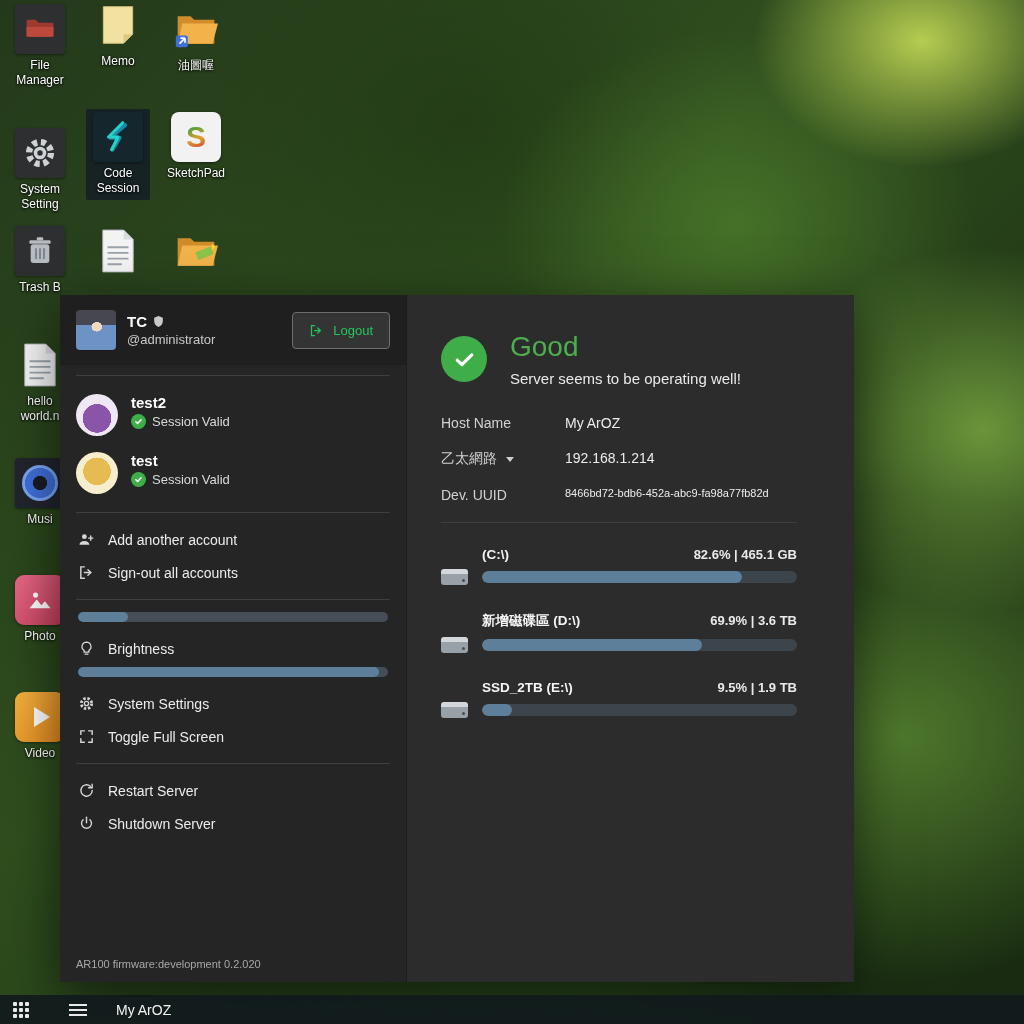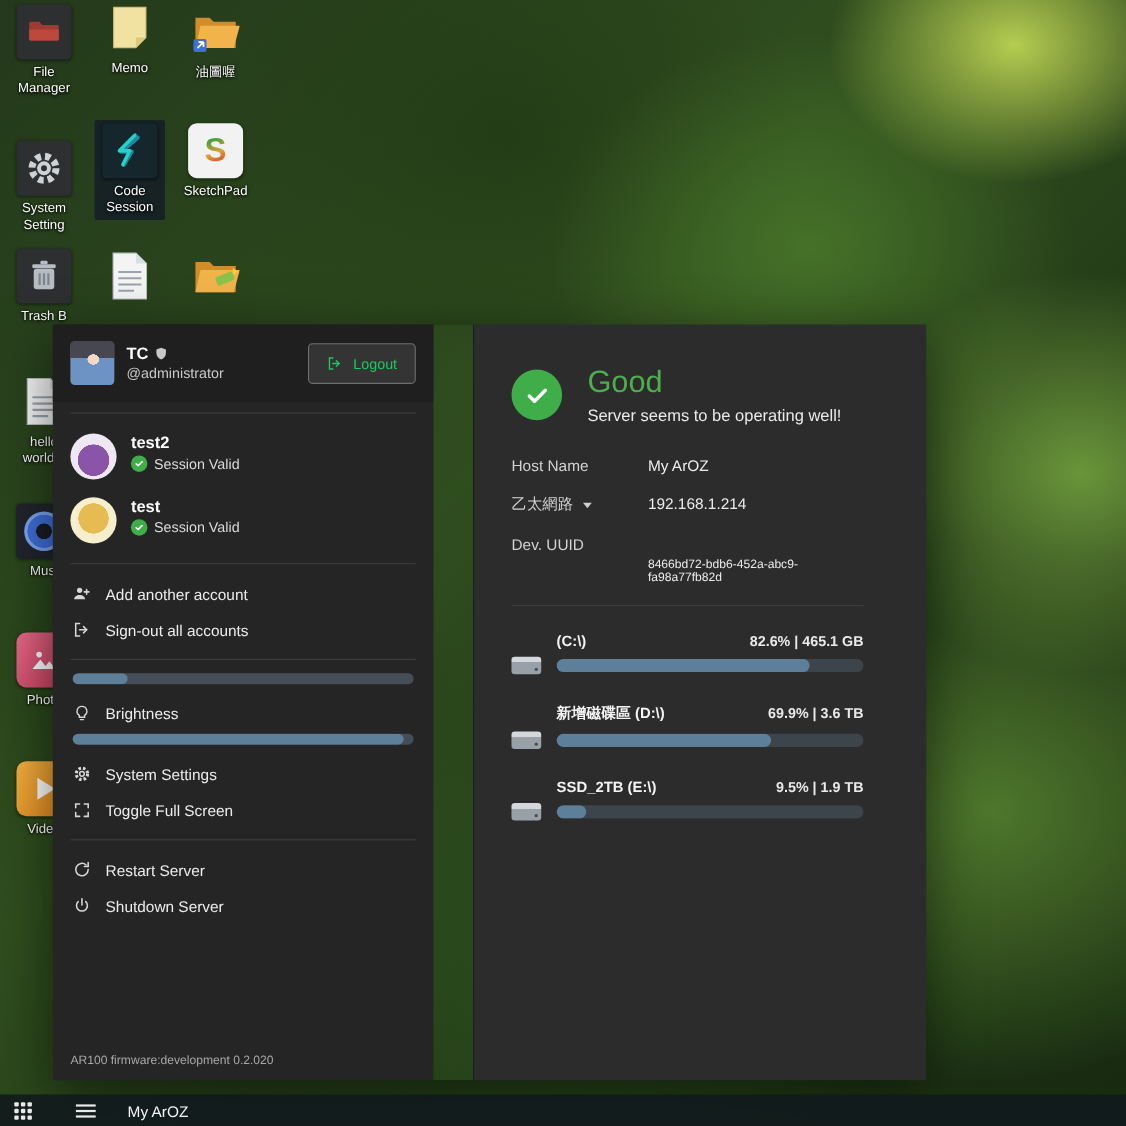--- a/index.html
+++ b/index.html
@@ -26,21 +26,21 @@
   .tile { width:50px; height:50px; display:flex; align-items:center; justify-content:center; flex:none; }
   .tile-dark { background:#2d2f31; border-radius:4px; box-shadow:0 1px 3px rgba(0,0,0,.45); }
   .tile-white { background:#f2f2f2; border-radius:8px; box-shadow:0 1px 3px rgba(0,0,0,.45); }
   .tile-photo { background:linear-gradient(135deg,#e8688a,#c43f5a); border-radius:9px; box-shadow:0 1px 3px rgba(0,0,0,.45); }
   .tile-video { background:linear-gradient(135deg,#f2b13e,#e68a1f); border-radius:9px; box-shadow:0 1px 3px rgba(0,0,0,.45); }
   .s-logo { font-size:30px; font-weight:bold; background:linear-gradient(160deg,#3aa03a 20%,#e0a030 55%,#d04030 85%); -webkit-background-clip:text; background-clip:text; -webkit-text-fill-color:transparent; color:#3aa03a; }
   .music-art { width:36px; height:36px; border-radius:50%; background:radial-gradient(circle,#1a1c24 0 27%, #3f6fd8 29% 58%, #7aa6f2 60% 100%); }
   .play-tri { width:0; height:0; border-left:16px solid #fff; border-top:10px solid transparent; border-bottom:10px solid transparent; margin-left:4px; }
 
   
-  .panel-group { position:absolute; left:48px; top:295px; width:794px; height:687px; display:flex; z-index:10; box-shadow:0 14px 50px rgba(0,0,0,.55); color:#e6e6e6;gap:36px; }
+  .panel-group { position:absolute; left:60px; top:295px; width:794px; height:687px; display:flex; z-index:10; box-shadow:0 14px 50px rgba(0,0,0,.55); color:#e6e6e6; }
   .panel-left { width:346px; background:#252525; display:flex; flex-direction:column; }
   .panel-right { flex:1; background:#2c2c2c; padding:32px 57px 0 34px; border-left:1px solid #1d1d1d; }
 
   
   .user-header { display:flex; align-items:center; gap:11px; padding:15px 16px; background:#1f1f1f; }
   .avatar-sq { width:40px; height:40px; border-radius:4px; flex:none;
     background: radial-gradient(9px 8px at 52% 42%, #f3d9c4 58%, transparent 60%),
                 linear-gradient(180deg,#474752 0 38%, #6d92c4 38% 100%);
     background-color:#efeae2; }
   .user-meta { flex:1; min-width:0; }
@@ -67,21 +67,21 @@
   
   .status-head { display:flex; align-items:flex-start; gap:23px; margin:4px 0 28px; }
   .status-check { width:46px; height:46px; border-radius:50%; background:#3fae49; display:flex; align-items:center; justify-content:center; flex:none; margin-top:5px; }
   .status-check svg { width:25px; height:25px; }
   .status-title { font-size:28px; color:#4cae4c; }
   .status-msg { font-size:15px; color:#eaeaea; margin-top:7px; }
 
   .info-row { display:flex; align-items:flex-start; margin-bottom:19px; }
   .info-label { width:124px; flex:none; font-size:14px; color:#d2d2d2; display:flex; align-items:center; gap:9px; }
   .info-value { font-size:14px; color:#ececec; }
-  .info-value.uuid { font-size:11px;margin-top:20px; }
+  .info-value.uuid { font-size:11px; }
   .caret { width:0; height:0; border-left:4px solid transparent; border-right:4px solid transparent; border-top:5px solid #cfcfcf; }
   .rdivider { height:1px; background:#3e3e3e; margin:8px 0 24px; }
 
   .disk { margin-bottom:27px; }
   .disk-head { display:flex; justify-content:space-between; align-items:baseline; margin-left:41px; margin-bottom:7px; }
   .disk-name { font-weight:bold; font-size:13.5px; color:#f4f4f4; }
   .disk-usage { font-weight:bold; font-size:13px; color:#eaeaea; }
   .disk-row { display:flex; align-items:center; gap:14px; }
   .drive-icon { width:27px; height:16px; border-radius:3px; flex:none; position:relative;
     background:linear-gradient(180deg,#d4d8dc 0 32%, #99a1a8 32% 100%); }

